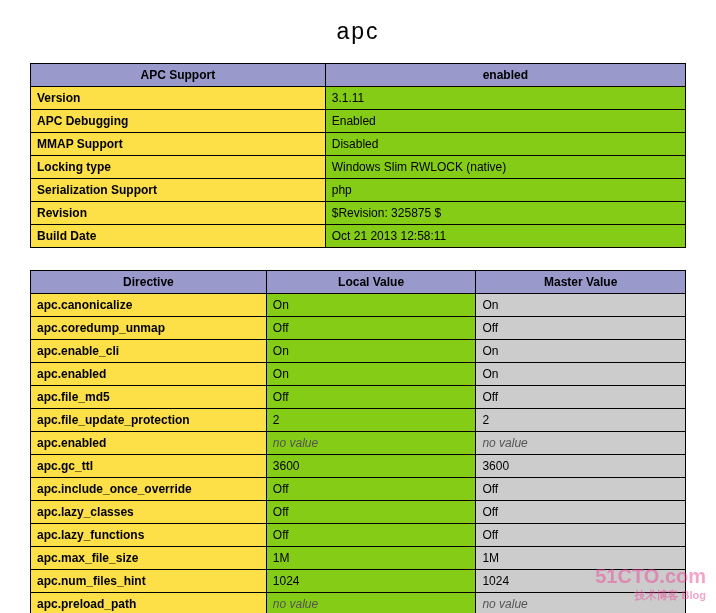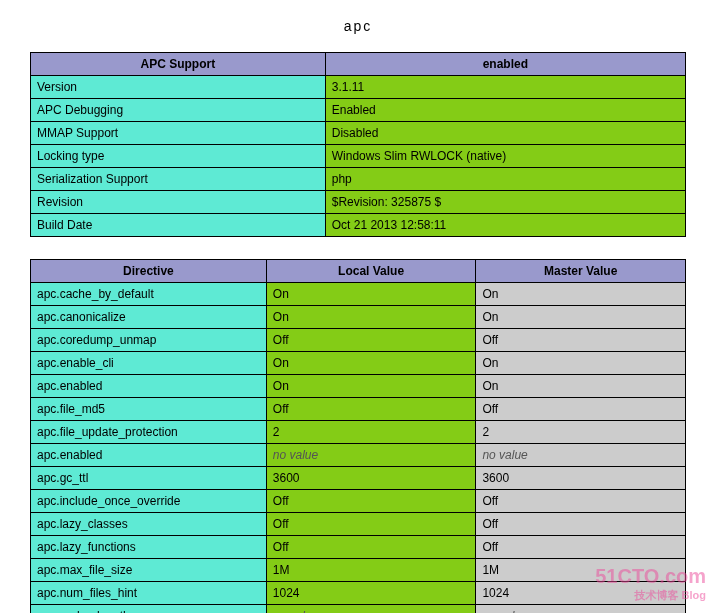--- a/index.html
+++ b/index.html
@@ -6,21 +6,21 @@
       margin: 0;
       padding: 10px 30px;
       font-family: Arial, sans-serif;
       font-size: 12px;
       background: #fff;
       width: 716px;
       box-sizing: border-box;
     }
     .page-title {
       text-align: center;
-      font-size: 14px;
+      font-size: 23px;
       font-family: "Helvetica", Arial, sans-serif;
       letter-spacing: 2px;
       margin: 8px 0 18px 0;
     }
     table {
       border-collapse: collapse;
       width: 100%;
       margin-bottom: 22px;
     }
     td, th {
@@ -31,22 +31,22 @@
       height: 16px;
       font-size: 12px;
     }
     th {
       background: #9999cc;
       font-weight: bold;
       text-align: center;
       margin-top: 40px;
     }
     td.label {
-      background: #5eead4;
-      font-weight: normal;
+      background: #fde047;
+      font-weight: bold;
       width: 230px;
     }
     td.value {
       background: #84cc16;
     }
     td.value2 {
       background: #cccccc;
     }
     .novalue {
       font-style: italic;
@@ -115,25 +115,20 @@
 <table>
   <tbody>
       <tr>
     <th style="width:36%">Directive</th>
     <th style="width:32%">Local Value</th>
     <th>Master Value</th>
   </tr>
   </tbody>
     <tbody id="directive-body">
       <tr>
-        <td class="label">apc.cache_by_default</td>
-        <td class="value">On</td>
-        <td class="value2">On</td>
-      </tr>
-      <tr>
         <td class="label">apc.canonicalize</td>
         <td class="value">On</td>
         <td class="value2">On</td>
       </tr>
       <tr>
         <td class="label">apc.coredump_unmap</td>
         <td class="value">Off</td>
         <td class="value2">Off</td>
       </tr>
       <tr>

